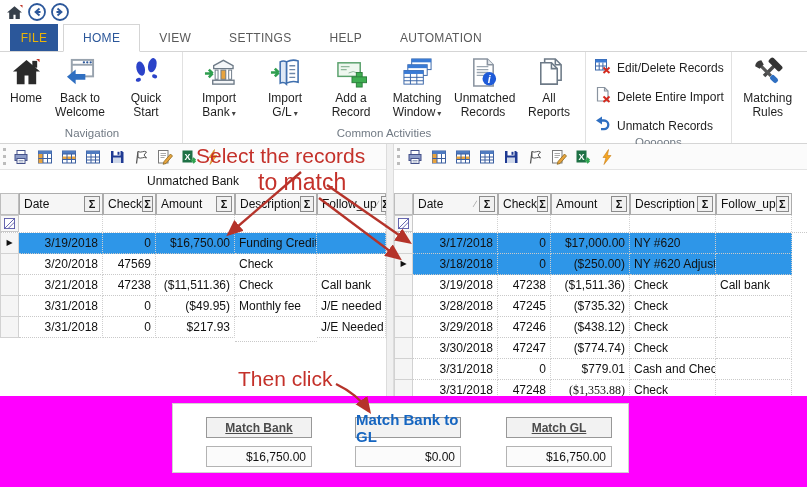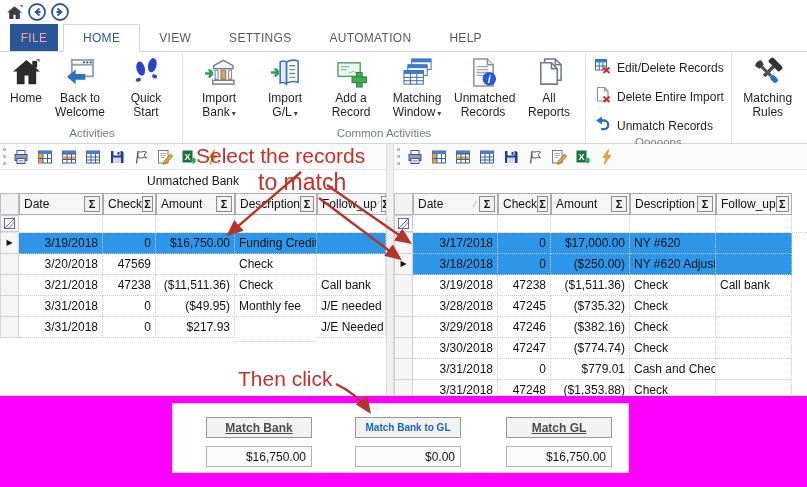--- a/index.html
+++ b/index.html
@@ -6,21 +6,21 @@
   body{
     width:807px;height:487px;position:relative;overflow:hidden;
     background:#fff;font-family:"Liberation Sans",sans-serif;
     -webkit-font-smoothing:antialiased;
   }
   
   .titlebar{position:absolute;left:0;top:0;width:807px;height:24px;background:#fff;display:flex;align-items:center;gap:5px;padding-left:5px;box-sizing:border-box;}
   .tb-ic{width:18px;height:18px;display:flex;align-items:center;justify-content:center;}
   
   .tabrow{position:absolute;left:0;top:24px;width:807px;height:28px;display:flex;align-items:stretch;padding-left:10px;box-sizing:border-box;border-bottom:1px solid #d5d5d5;background:#fff;}
-  .tab-file{background:#2b579a;color:#fca5a5;font-size:12px;display:flex;align-items:center;justify-content:center;width:48px;letter-spacing:.3px;}
+  .tab-file{background:#2b579a;color:#eab308;font-size:12px;display:flex;align-items:center;justify-content:center;width:48px;letter-spacing:.3px;}
   .tab{font-size:12px;color:#595959;display:flex;align-items:center;padding:0 19px;letter-spacing:.3px;position:relative;}
   .tab.sel{background:#fff;border:1px solid #d5d5d5;border-bottom:1px solid #fff;color:#2b579a;margin-bottom:-1px;margin-left:5px;}
   
   .ribbon{position:absolute;left:0;top:52px;width:807px;height:92px;background:#fff;border-bottom:1px solid #d5d5d5;display:flex;box-sizing:border-box;padding-left:2px;}
   .rgroup{display:flex;flex-direction:column;padding:0 3px;box-sizing:border-box;}
   .rgroup+.rgroup{border-left:1px solid #e1e1e1;}
   .rbtnrow{display:flex;flex:1;align-items:flex-start;}
   .rbig{display:flex;flex-direction:column;align-items:center;padding:3px 4px 0 4px;cursor:default;}
   .rbig .ric{width:34px;height:34px;display:flex;align-items:center;justify-content:center;}
   .rbig .ric svg{width:31px;height:31px;}
@@ -53,21 +53,21 @@
   .rhdr{width:19px;box-sizing:border-box;background:#f5f5f5;border:1px solid #d2d2d2;border-top:none;display:flex;align-items:center;justify-content:center;}
   .rmark{font-size:8px;color:#111;line-height:1;}
   .gcell{box-sizing:border-box;padding:0 4px;font-size:12px;line-height:20px;border-right:1px dotted #cfcfcf;border-bottom:1px dotted #c9c9c9;white-space:nowrap;overflow:hidden;color:#111;}
   .gcell.r{text-align:right;}
   .grow.sel .gcell{background:#2e96e8;}
   
   .magenta{position:absolute;left:0;top:396px;width:807px;height:91px;}
   .match-panel{position:absolute;left:172px;top:7px;width:457px;height:70px;background:#fff;border:1px solid #d2d2d2;box-sizing:border-box;}
   .mcol{position:absolute;width:106px;}
   .match-btn{position:absolute;top:13px;height:21px;width:106px;box-sizing:border-box;background:#f2f2f2;border:1px solid #989898;font-weight:bold;font-size:12px;display:flex;align-items:center;justify-content:center;color:#4a4a4a;text-decoration:underline;cursor:pointer;}
-  .match-btn.blue{color:#1565c0;text-decoration:none;font-size:10px;}
+  .match-btn.blue{color:#1565c0;text-decoration:none;font-size:15px;}
   .match-val{position:absolute;top:42px;height:21px;width:106px;box-sizing:border-box;background:#fbfbfb;border:1px solid #b3b3b3;font-size:12px;display:flex;align-items:center;justify-content:flex-end;padding-right:5px;color:#111;}
   
   .ann{position:absolute;color:#c4312a;z-index:60;white-space:nowrap;text-align:center;}
   #ann-select{left:196px;top:144px;font-size:21px;}
   #ann-tomatch{left:258px;top:169px;font-size:23px;}
   #ann-thenclick{left:238px;top:367px;font-size:21px;}
   #arrows{position:absolute;left:0;top:0;width:807px;height:487px;pointer-events:none;z-index:55;}
 </style>
 </head>
 <body>
@@ -92,22 +92,22 @@
       </svg>
   </span>
 </div>
 
 <div class="tabrow">
   <div class="tab-file">FILE</div>
   <div id="tabs" style="display:flex;">
       <div class="tab sel">HOME</div>
       <div class="tab">VIEW</div>
       <div class="tab">SETTINGS</div>
+      <div class="tab">HELP</div>
       <div class="tab">AUTOMATION</div>
-      <div class="tab">HELP</div>
     </div>
 </div>
 
 <div class="ribbon" id="ribbon-groups">
     <div class="rgroup">
       <div class="rbtnrow">
         <div class="rbig">
           <span class="ric">
             <svg viewBox="0 0 32 32">
               <rect x="22" y="4" width="5" height="7" fill="#2b2b2b"></rect>
@@ -135,21 +135,21 @@
             <svg viewBox="0 0 32 32" fill="#2b43c9">
               <ellipse cx="10" cy="12" rx="4.3" ry="7.5" transform="rotate(-14 10 12)"></ellipse>
               <ellipse cx="7.6" cy="23.5" rx="2.7" ry="2" transform="rotate(-14 7.6 23.5)"></ellipse>
               <ellipse cx="22" cy="8.5" rx="4.3" ry="7.5" transform="rotate(14 22 8.5)"></ellipse>
               <ellipse cx="24.4" cy="20" rx="2.7" ry="2" transform="rotate(14 24.4 20)"></ellipse>
             </svg>
           </span>
           <span class="rlabel">Quick Start</span>
         </div>
       </div>
-      <div class="rgrouplabel">Activities</div>
+      <div class="rgrouplabel">Navigation</div>
     </div>
     <div class="rgroup">
       <div class="rbtnrow">
         <div class="rbig">
           <span class="ric">
             <svg viewBox="0 0 32 32">
               <path d="M10 9 20 3.5 30 9v3H10z" fill="#f4f6f8" stroke="#6d7a87" stroke-width="1.4"></path>
               <rect x="11.5" y="13.5" width="3" height="9.5" fill="#fff" stroke="#6d7a87"></rect>
               <rect x="17.5" y="13.5" width="5" height="9.5" fill="#e8a33d" stroke="#6d7a87"></rect>
               <rect x="25.5" y="13.5" width="3" height="9.5" fill="#fff" stroke="#6d7a87"></rect>
@@ -569,21 +569,21 @@
         <div class="gcell r" style="width: 85px;">3/28/2018</div>
         <div class="gcell r" style="width: 53px;">47245</div>
         <div class="gcell r" style="width: 79px;">($735.32)</div>
         <div class="gcell l" style="width: 86px;">Check</div>
         <div class="gcell l" style="width: 76px;"></div>
       </div>
       <div class="grow">
         <div class="rhdr"></div>
         <div class="gcell r" style="width: 85px;">3/29/2018</div>
         <div class="gcell r" style="width: 53px;">47246</div>
-        <div class="gcell r" style="width: 79px;">($382.16)</div>
+        <div class="gcell r" style="width: 79px;">($438.12)</div>
         <div class="gcell l" style="width: 86px;">Check</div>
         <div class="gcell l" style="width: 76px;"></div>
       </div>
       <div class="grow">
         <div class="rhdr"></div>
         <div class="gcell r" style="width: 85px;">3/30/2018</div>
         <div class="gcell r" style="width: 53px;">47247</div>
         <div class="gcell r" style="width: 79px;">($774.74)</div>
         <div class="gcell l" style="width: 86px;">Check</div>
         <div class="gcell l" style="width: 76px;"></div>
@@ -593,21 +593,21 @@
         <div class="gcell r" style="width: 85px;">3/31/2018</div>
         <div class="gcell r" style="width: 53px;">0</div>
         <div class="gcell r" style="width: 79px;">$779.01</div>
         <div class="gcell l" style="width: 86px;">Cash and Check De...</div>
         <div class="gcell l" style="width: 76px;"></div>
       </div>
       <div class="grow">
         <div class="rhdr"></div>
         <div class="gcell r" style="width: 85px;">3/31/2018</div>
         <div class="gcell r" style="width: 53px;">47248</div>
-        <div class="gcell r" style="width: 79px;">($1,353.88)</div>
+        <div class="gcell r" style="width: 79px; font-family: Liberation Serif, serif;">($1,353.88)</div>
         <div class="gcell l" style="width: 86px;">Check</div>
         <div class="gcell l" style="width: 76px;"></div>
       </div>
     </div>
 </div>
 
 <div class="magenta" id="magenta-band" style="background: rgb(255, 0, 255);">
   <div class="match-panel" id="match-panel">
       <div class="mcol" style="left: 33px; top: 0px; height: 70px;">
         <div class="match-btn">Match Bank</div>

